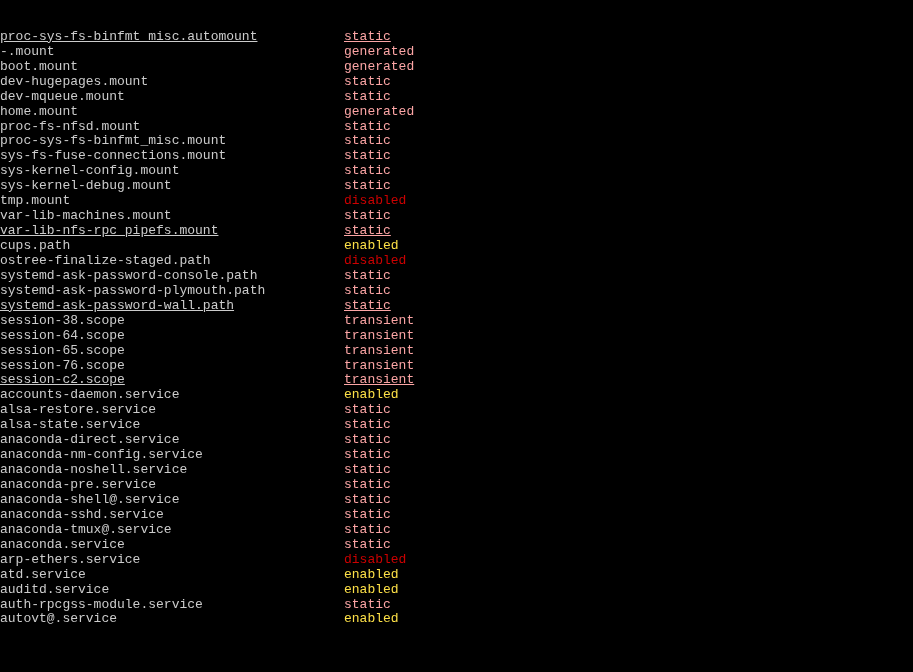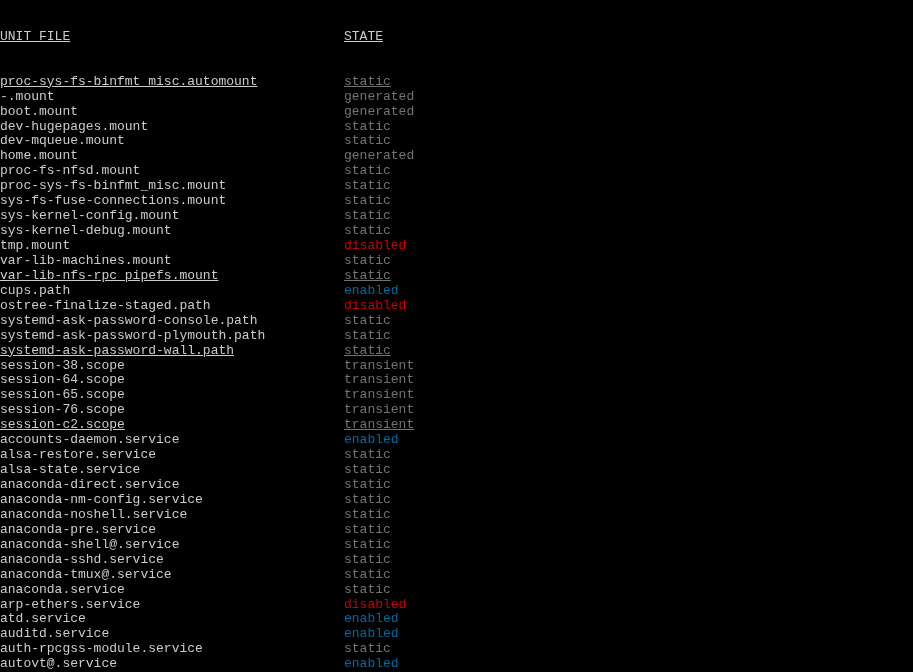--- a/index.html
+++ b/index.html
@@ -29,29 +29,25 @@
     flex: 0 0 344px;
     overflow: hidden;
   }
   .col-state {
     flex: 0 0 auto;
   }
   .sep .col-unit span,
   .sep .col-state span {
     text-decoration: underline;
   }
-  .state-enabled  { color: #0369a1; }
+  .state-enabled  { color: #fde047; }
   .state-disabled { color: #cc0000; text-align: right; }
   .state-static,
   .state-generated,
-  .state-transient { color: #737373; }
+  .state-transient { color: #fca5a5; }
 </style>
 </head>
 <body>
 
 <div class="terminal">
-  <div class="row header">
-    <div class="col-unit"><span>UNIT FILE</span></div>
-    <div class="col-state"><span>STATE</span></div>
-  </div>
   <div id="rows"><div class="row sep"><div class="col-unit"><span>proc-sys-fs-binfmt_misc.automount</span></div><div class="col-state"><span class="state-static">static</span></div></div><div class="row"><div class="col-unit"><span>-.mount</span></div><div class="col-state"><span class="state-generated">generated</span></div></div><div class="row"><div class="col-unit"><span>boot.mount</span></div><div class="col-state"><span class="state-generated">generated</span></div></div><div class="row"><div class="col-unit"><span>dev-hugepages.mount</span></div><div class="col-state"><span class="state-static">static</span></div></div><div class="row"><div class="col-unit"><span>dev-mqueue.mount</span></div><div class="col-state"><span class="state-static">static</span></div></div><div class="row"><div class="col-unit"><span>home.mount</span></div><div class="col-state"><span class="state-generated">generated</span></div></div><div class="row"><div class="col-unit"><span>proc-fs-nfsd.mount</span></div><div class="col-state"><span class="state-static">static</span></div></div><div class="row"><div class="col-unit"><span>proc-sys-fs-binfmt_misc.mount</span></div><div class="col-state"><span class="state-static">static</span></div></div><div class="row"><div class="col-unit"><span>sys-fs-fuse-connections.mount</span></div><div class="col-state"><span class="state-static">static</span></div></div><div class="row"><div class="col-unit"><span>sys-kernel-config.mount</span></div><div class="col-state"><span class="state-static">static</span></div></div><div class="row"><div class="col-unit"><span>sys-kernel-debug.mount</span></div><div class="col-state"><span class="state-static">static</span></div></div><div class="row"><div class="col-unit"><span>tmp.mount</span></div><div class="col-state"><span class="state-disabled">disabled</span></div></div><div class="row"><div class="col-unit"><span>var-lib-machines.mount</span></div><div class="col-state"><span class="state-static">static</span></div></div><div class="row sep"><div class="col-unit"><span>var-lib-nfs-rpc_pipefs.mount</span></div><div class="col-state"><span class="state-static">static</span></div></div><div class="row"><div class="col-unit"><span>cups.path</span></div><div class="col-state"><span class="state-enabled">enabled</span></div></div><div class="row"><div class="col-unit"><span>ostree-finalize-staged.path</span></div><div class="col-state"><span class="state-disabled">disabled</span></div></div><div class="row"><div class="col-unit"><span>systemd-ask-password-console.path</span></div><div class="col-state"><span class="state-static">static</span></div></div><div class="row"><div class="col-unit"><span>systemd-ask-password-plymouth.path</span></div><div class="col-state"><span class="state-static">static</span></div></div><div class="row sep"><div class="col-unit"><span>systemd-ask-password-wall.path</span></div><div class="col-state"><span class="state-static">static</span></div></div><div class="row"><div class="col-unit"><span>session-38.scope</span></div><div class="col-state"><span class="state-transient">transient</span></div></div><div class="row"><div class="col-unit"><span>session-64.scope</span></div><div class="col-state"><span class="state-transient">transient</span></div></div><div class="row"><div class="col-unit"><span>session-65.scope</span></div><div class="col-state"><span class="state-transient">transient</span></div></div><div class="row"><div class="col-unit"><span>session-76.scope</span></div><div class="col-state"><span class="state-transient">transient</span></div></div><div class="row sep"><div class="col-unit"><span>session-c2.scope</span></div><div class="col-state"><span class="state-transient">transient</span></div></div><div class="row"><div class="col-unit"><span>accounts-daemon.service</span></div><div class="col-state"><span class="state-enabled">enabled</span></div></div><div class="row"><div class="col-unit"><span>alsa-restore.service</span></div><div class="col-state"><span class="state-static">static</span></div></div><div class="row"><div class="col-unit"><span>alsa-state.service</span></div><div class="col-state"><span class="state-static">static</span></div></div><div class="row"><div class="col-unit"><span>anaconda-direct.service</span></div><div class="col-state"><span class="state-static">static</span></div></div><div class="row"><div class="col-unit"><span>anaconda-nm-config.service</span></div><div class="col-state"><span class="state-static">static</span></div></div><div class="row"><div class="col-unit"><span>anaconda-noshell.service</span></div><div class="col-state"><span class="state-static">static</span></div></div><div class="row"><div class="col-unit"><span>anaconda-pre.service</span></div><div class="col-state"><span class="state-static">static</span></div></div><div class="row"><div class="col-unit"><span>anaconda-shell@.service</span></div><div class="col-state"><span class="state-static">static</span></div></div><div class="row"><div class="col-unit"><span>anaconda-sshd.service</span></div><div class="col-state"><span class="state-static">static</span></div></div><div class="row"><div class="col-unit"><span>anaconda-tmux@.service</span></div><div class="col-state"><span class="state-static">static</span></div></div><div class="row"><div class="col-unit"><span>anaconda.service</span></div><div class="col-state"><span class="state-static">static</span></div></div><div class="row"><div class="col-unit"><span>arp-ethers.service</span></div><div class="col-state"><span class="state-disabled">disabled</span></div></div><div class="row"><div class="col-unit"><span>atd.service</span></div><div class="col-state"><span class="state-enabled">enabled</span></div></div><div class="row"><div class="col-unit"><span>auditd.service</span></div><div class="col-state"><span class="state-enabled">enabled</span></div></div><div class="row"><div class="col-unit"><span>auth-rpcgss-module.service</span></div><div class="col-state"><span class="state-static">static</span></div></div><div class="row"><div class="col-unit"><span>autovt@.service</span></div><div class="col-state"><span class="state-enabled">enabled</span></div></div></div>
   
 </div>
 
 </body></html>

